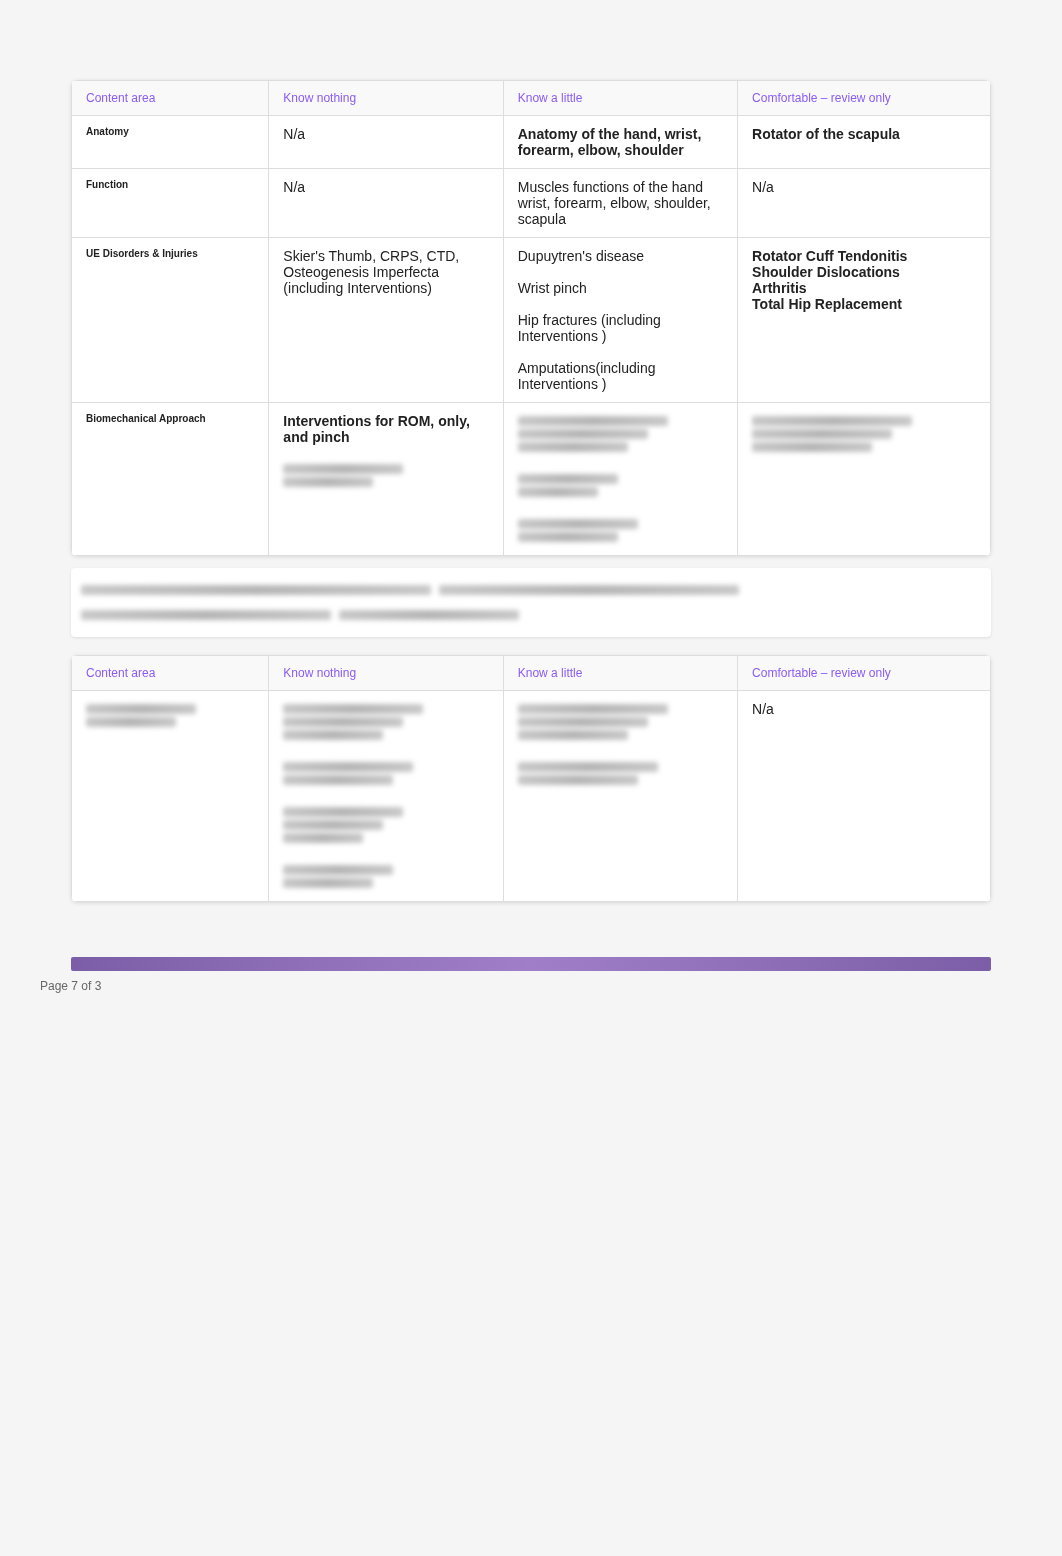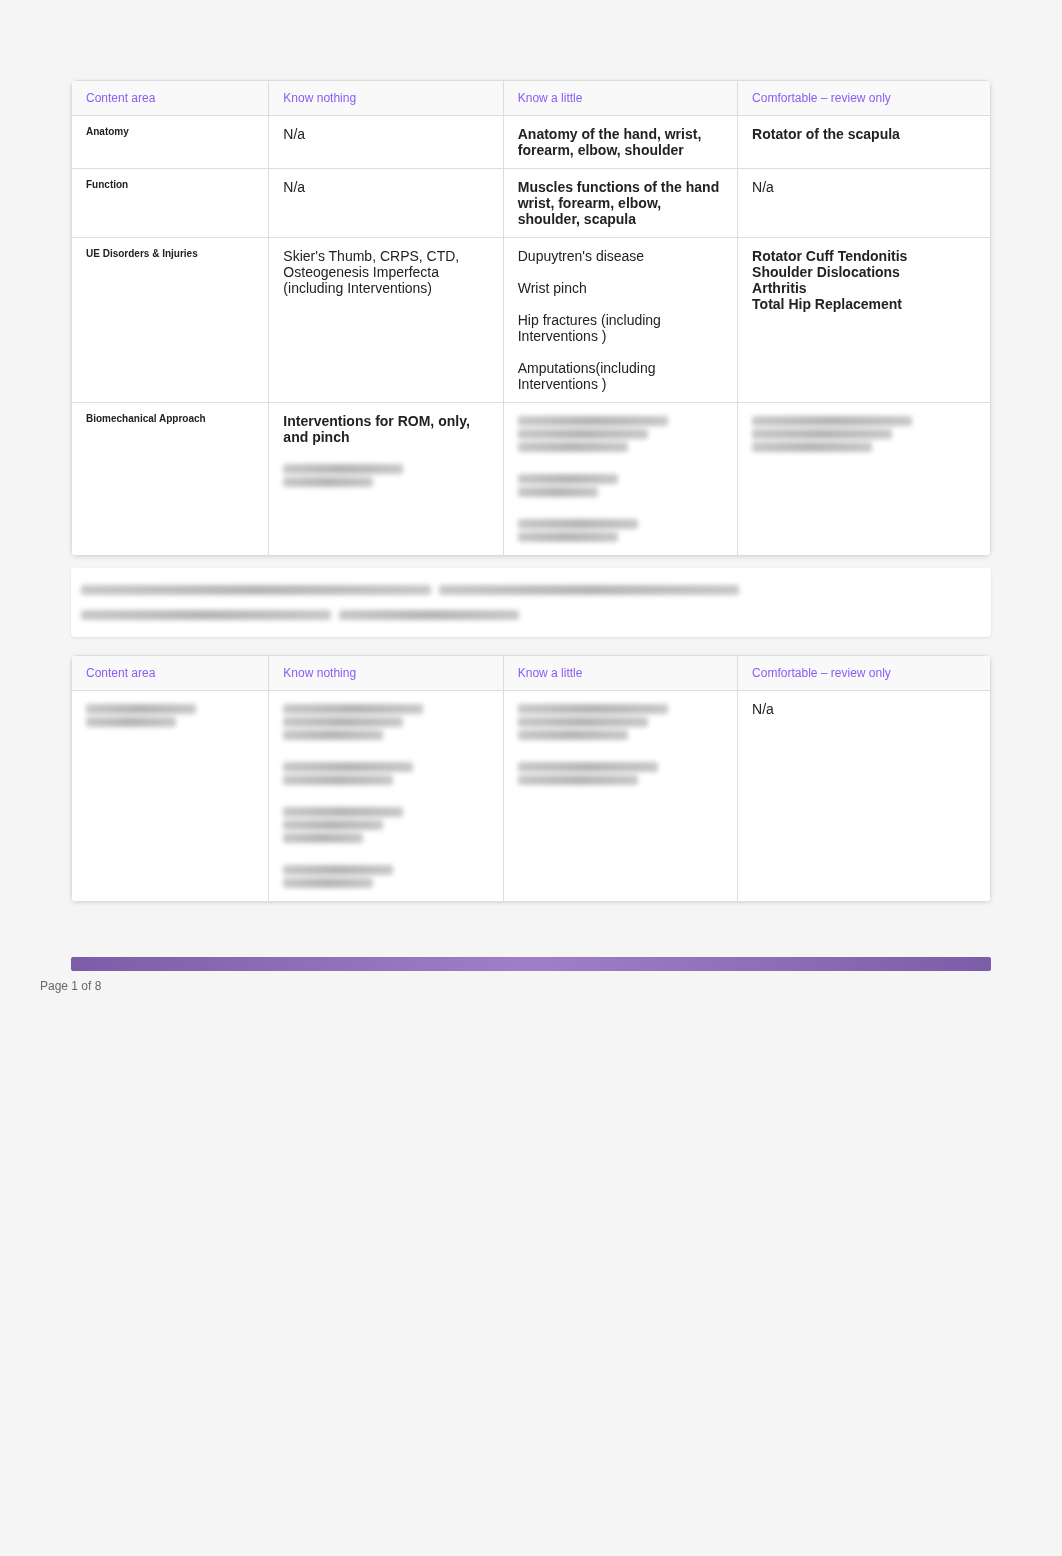--- a/index.html
+++ b/index.html
@@ -116,21 +116,21 @@
             <span>Anatomy of the hand, wrist, forearm, elbow, shoulder</span>
           </td>
           <td style="font-weight:bold;">
             <span>Rotator of the scapula</span>
           </td>
         </tr>
 
         <tr>
           <td>Function</td>
           <td>N/a</td>
-          <td style="font-weight:bold;">
+          <td style="font-weight:normal;">
             <span>Muscles functions of the hand wrist, forearm, elbow, shoulder, scapula</span>
           </td>
           <td>N/a</td>
         </tr>
 
         <tr>
           <td>UE Disorders &amp; Injuries</td>
           <td style="font-weight:normal;">
             <span>Skier's Thumb, CRPS, CTD, Osteogenesis Imperfecta (including Interventions)</span>
           </td>
@@ -242,15 +242,15 @@
             </div>
           </td>
           <td>N/a</td>
         </tr>
       </tbody>
     </table>
   </div>
 
   <div style="width:920px; height:14px; background:linear-gradient(90deg, #7b5ea7, #a07fc8, #7b5ea7); border-radius:2px; margin-top:55px;"></div>
 
-  <div class="bottom-text">Page 1 of 8</div>
+  <div class="bottom-text">Page 7 of 3</div>
 
 </div>
 
 </body></html>

